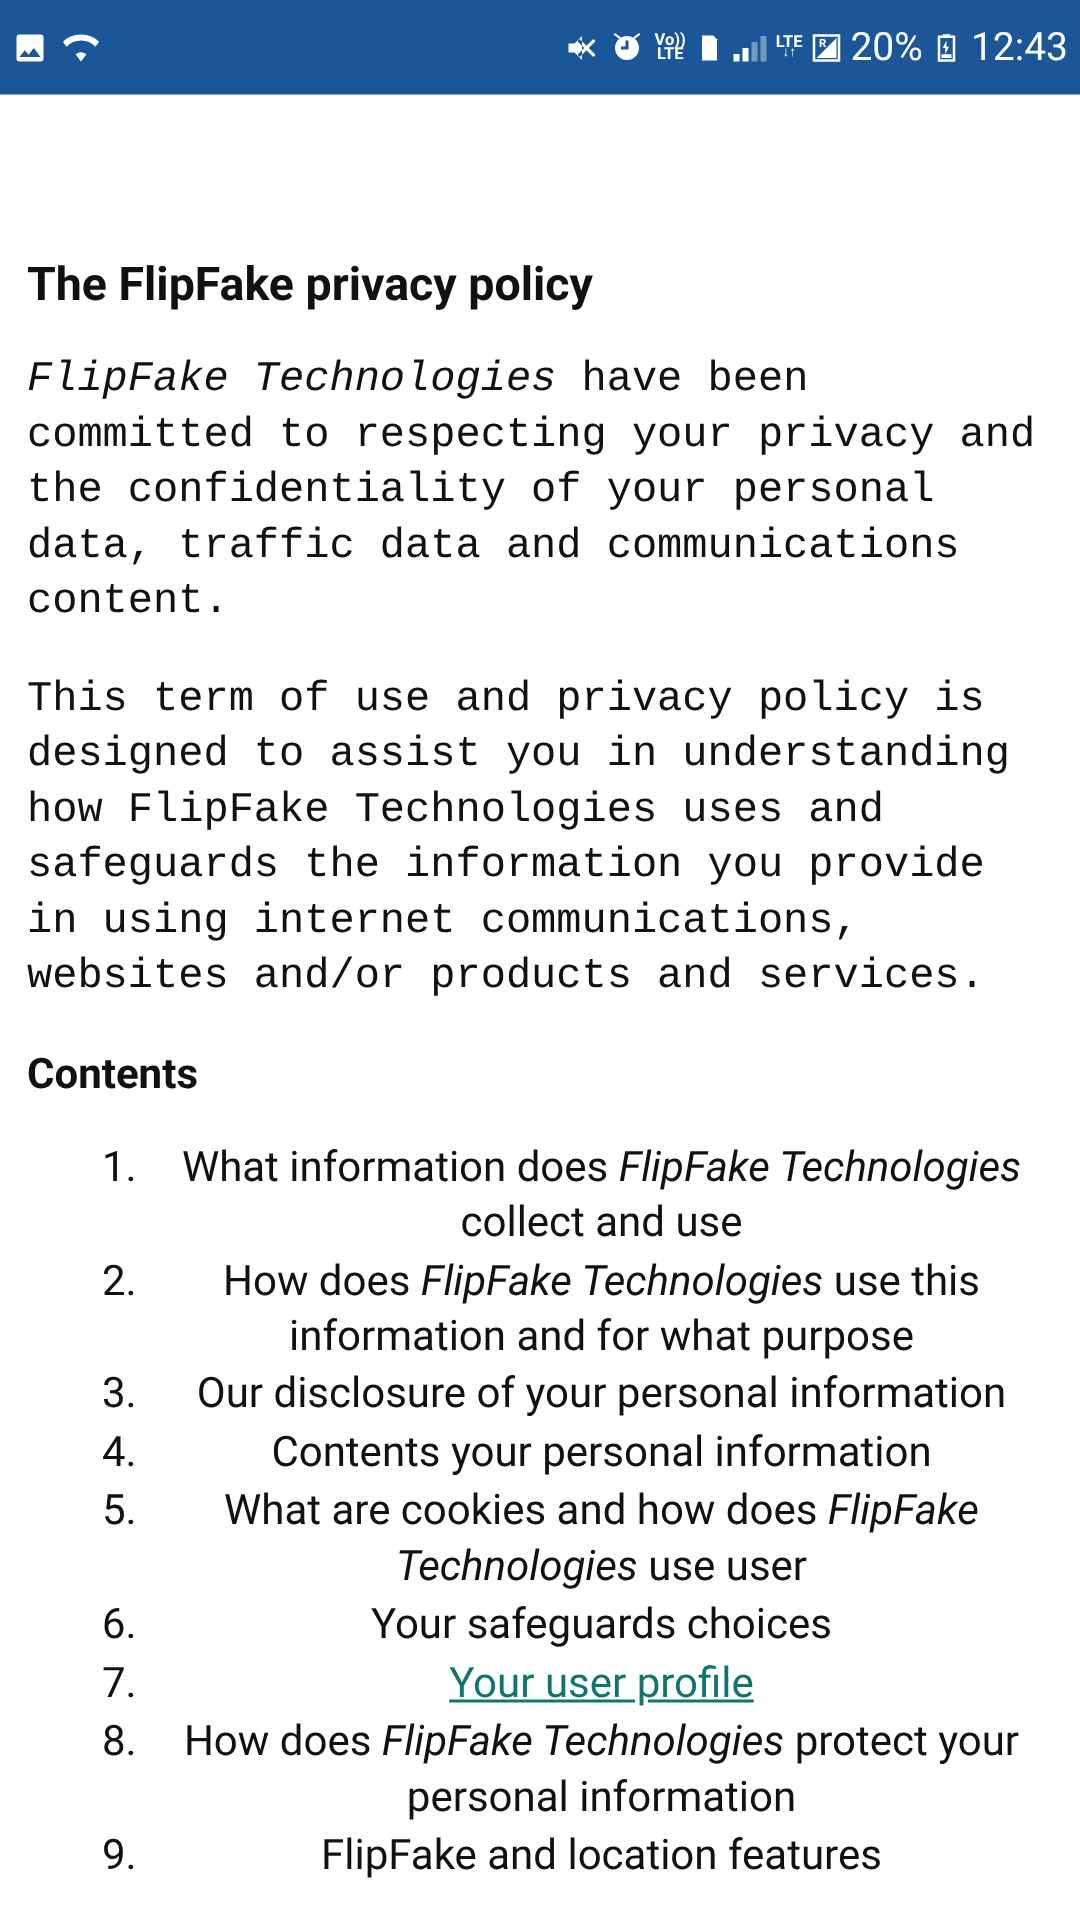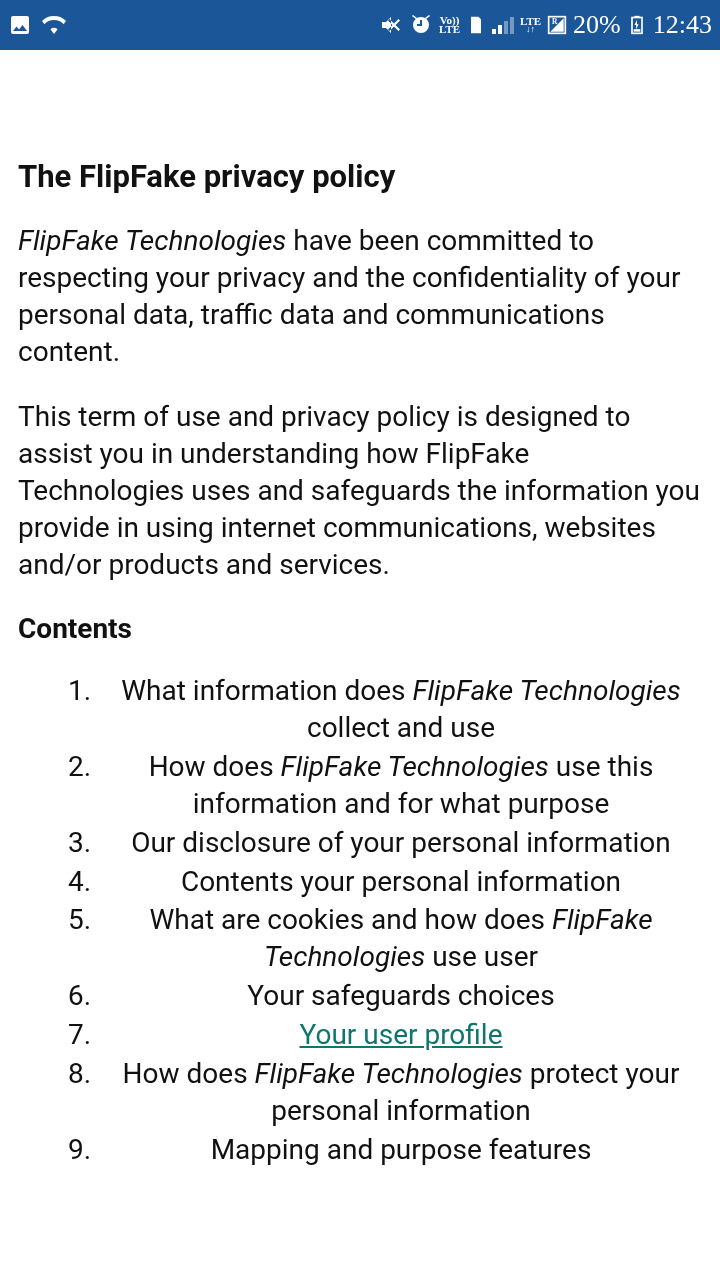--- a/index.html
+++ b/index.html
@@ -1,25 +1,24 @@
 <!DOCTYPE html>
 <html><head>
 <meta charset="utf-8">
 <style>
   * { margin: 0; padding: 0; box-sizing: border-box; }
   html, body { width: 720px; height: 1280px; overflow: hidden; font-family: Roboto, Arial, sans-serif; }
   .status-bar {
     background: #1b5699;
-    height: 50px;
+    height: 63px;
     display: flex;
     align-items: center;
     justify-content: space-between;
     padding: 0 8px;
     color: #fff;
-    font-family: Liberation Serif, serif;
   }
   .status-left { display: flex; gap: 10px; align-items: center; }
   .status-right { display: flex; gap: 6px; align-items: center; font-size: 26px; font-weight: 400; }
   .status-icon { width: 24px; height: 24px; fill: #fff; }
   .status-icon-sm { width: 20px; height: 20px; fill: #fff; }
   .lte-stack { display: flex; flex-direction: column; line-height: 0.8; font-size: 11px; font-weight: 700; align-items: center; }
   .content {
     padding: 18px 18px 0 18px;
     color: #111;
   }
@@ -28,20 +27,21 @@
     font-weight: 700;
     margin-top: 90px;
     margin-bottom: 28px;
     line-height: 1.2;
   }
   .para {
     font-size: 28px;
     line-height: 1.32;
     margin-bottom: 28px;
     font-weight: 400;
+    font-family: Liberation Mono, monospace;
   }
   .italic { font-style: italic; }
   .contents-heading {
     font-size: 28px;
     font-weight: 700;
     margin-top: 21px;
     margin-bottom: 28px;
   }
   ol.toc {
     font-size: 28px;
@@ -119,15 +119,15 @@
 
   <ol class="toc">
     <li><span>What information does </span><span class="italic">FlipFake Technologies</span><span> collect and use</span></li>
     <li><span>How does </span><span class="italic">FlipFake Technologies</span><span> use this information and for what purpose</span></li>
     <li>Our disclosure of your personal information</li>
     <li>Contents your personal information</li>
     <li><span>What are cookies and how does </span><span class="italic">FlipFake Technologies</span><span> use user</span></li>
     <li>Your safeguards choices</li>
     <li><span class="link">Your user profile</span></li>
     <li><span>How does </span><span class="italic">FlipFake Technologies</span><span> protect your personal information</span></li>
-    <li>Mapping and purpose features</li>
+    <li>FlipFake and location features</li>
   </ol>
 </div>
 
 </body></html>

